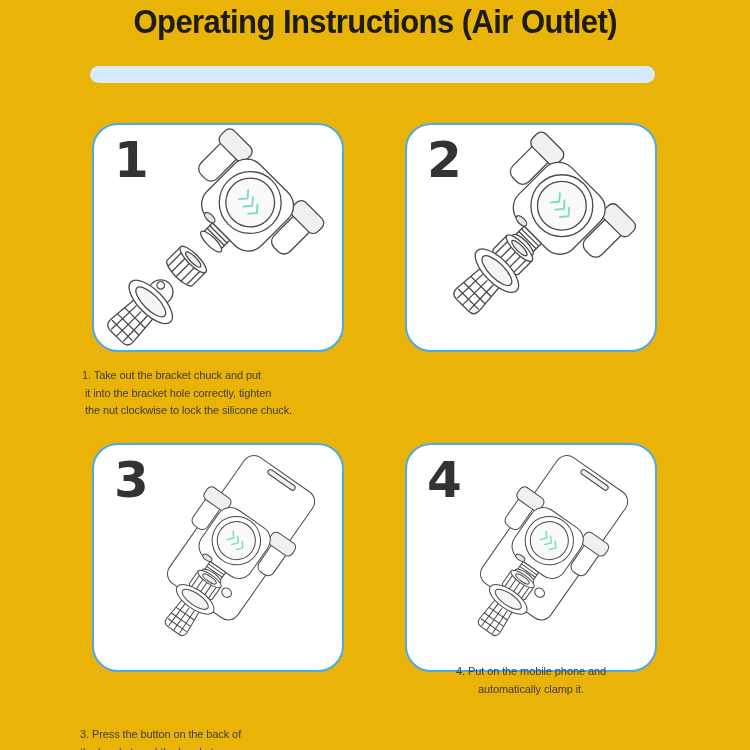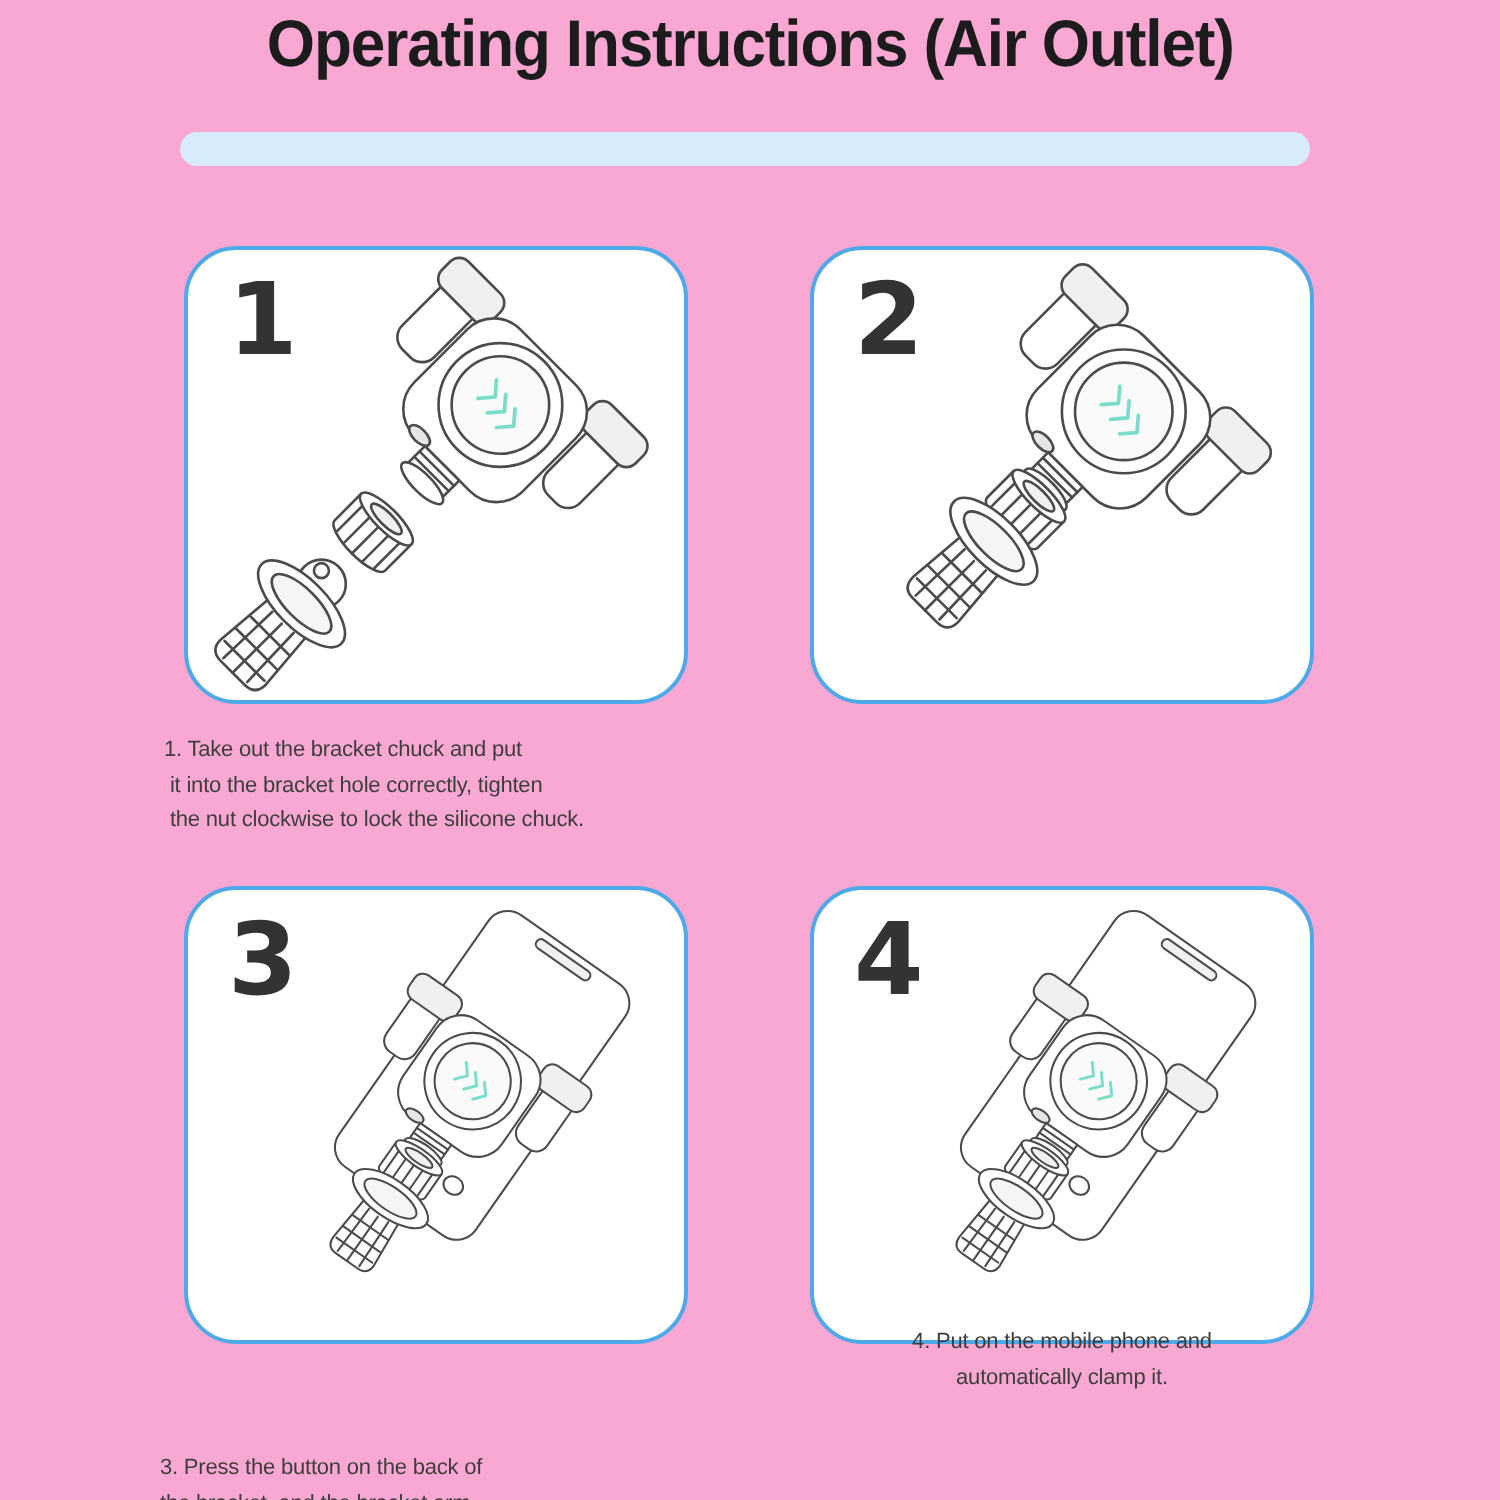--- a/index.html
+++ b/index.html
@@ -1,17 +1,17 @@
 <!DOCTYPE html>
 <html style="--title-text: #1c1c1c; --accent-bar: #d7ebfa; --panel-border: #4fa9e8; --step-number: #333333; --caption-text: #3d3d3d; --line-art: #4b4b4b; --teal-marks: #79ddc9;"><head>
 <meta charset="utf-8">
 <style>
   html,body{margin:0;padding:0;background:#ffffff;}
   .page{
-    position:relative;width:750px;height:750px;background:#f9a8d4;
+    position:relative;width:750px;height:750px;background:#eab308;
     font-family:"Liberation Sans",sans-serif;overflow:hidden;
   }
   .title{
     position:absolute;top:3px;left:0;width:750px;text-align:center;
     font-size:33px;font-weight:bold;letter-spacing:-0.6px;
     color:var(--title-text,#1c1c1c);margin:0;
   }
   .title-inner{display:inline-block;transform:scaleX(.94);transform-origin:center;}
   .accent-bar{
     position:absolute;left:90px;top:66px;width:565px;height:17px;

